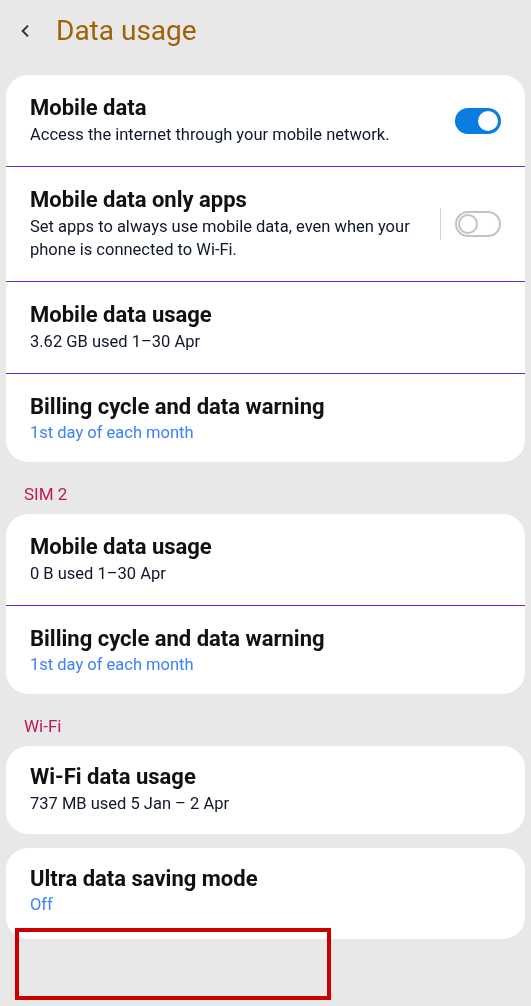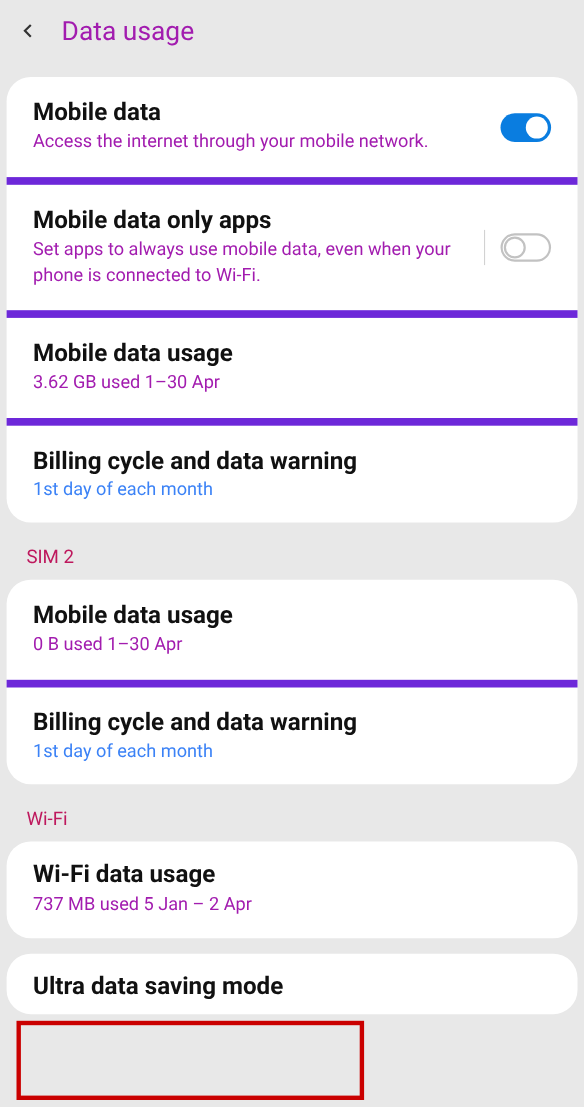--- a/index.html
+++ b/index.html
@@ -26,56 +26,56 @@
       cursor: pointer;
     }
     .back-arrow svg {
       width: 100%;
       height: 100%;
       stroke: #333;
       stroke-width: 3;
       fill: none;
     }
     .header-title {
-      font-size: 24px;
-      color: #a21caf;
+      font-size: 28px;
+      color: #a16207;
       font-weight: 400;
     }
     .card {
       background: #fff;
       border-radius: 22px;
       margin: 14px 6px 0 6px;
     }
     .card:first-of-type {
       margin-top: 16px;
     }
     .row {
       display: flex;
       align-items: flex-start;
       justify-content: space-between;
       padding: 20px 24px 20px 24px;
       cursor: pointer;
       position: relative;
     }
     .row + .row {
-      border-top: 7px solid #6d28d9;
+      border-top: 1px solid #6d28d9;
     }
     .row-text {
       flex: 1;
       min-width: 0;
     }
     .row-title {
       font-size: 22px;
       color: #111;
       font-weight: 700;
       margin-bottom: 4px;
     }
     .row-subtitle {
       font-size: 16.5px;
-      color: #a21caf;
+      color: #0f172a;
       line-height: 1.35;
     }
     .row-subtitle-accent {
       font-size: 16.5px;
       color: #3b82f6;
     }
     .toggle {
       display: flex;
       align-items: center;
       margin-left: 14px;
@@ -216,20 +216,21 @@
 <div class="card" style="margin-top:0;">
   <div class="row" style="padding-top:18px;padding-bottom:18px;justify-content:center;">
     <div class="row-text">
       <div class="row-title">Wi-Fi data usage</div>
       <div class="row-subtitle">737 MB used 5 Jan – 2 Apr</div>
     </div>
   </div>
 </div>
 
 <div class="card">
-  <div class="row" style="padding-top:18px;padding-bottom:8px;">
+  <div class="row" style="padding-top:18px;padding-bottom:25px;">
     <div class="row-text">
       <div class="row-title">Ultra data saving mode</div>
+      <div class="row-subtitle-accent">Off</div>
     </div>
   </div>
 </div>
 
 <div class="highlight-box"></div>
 
 </body></html>

